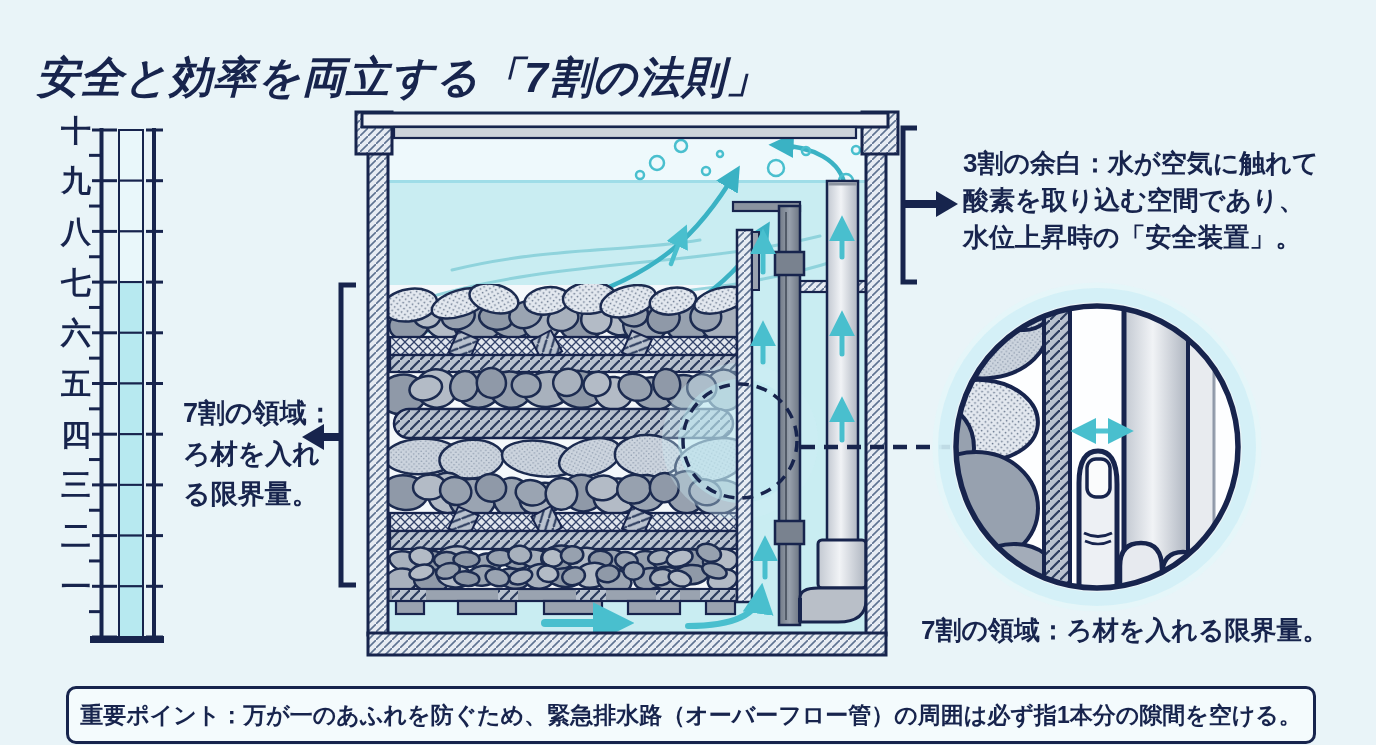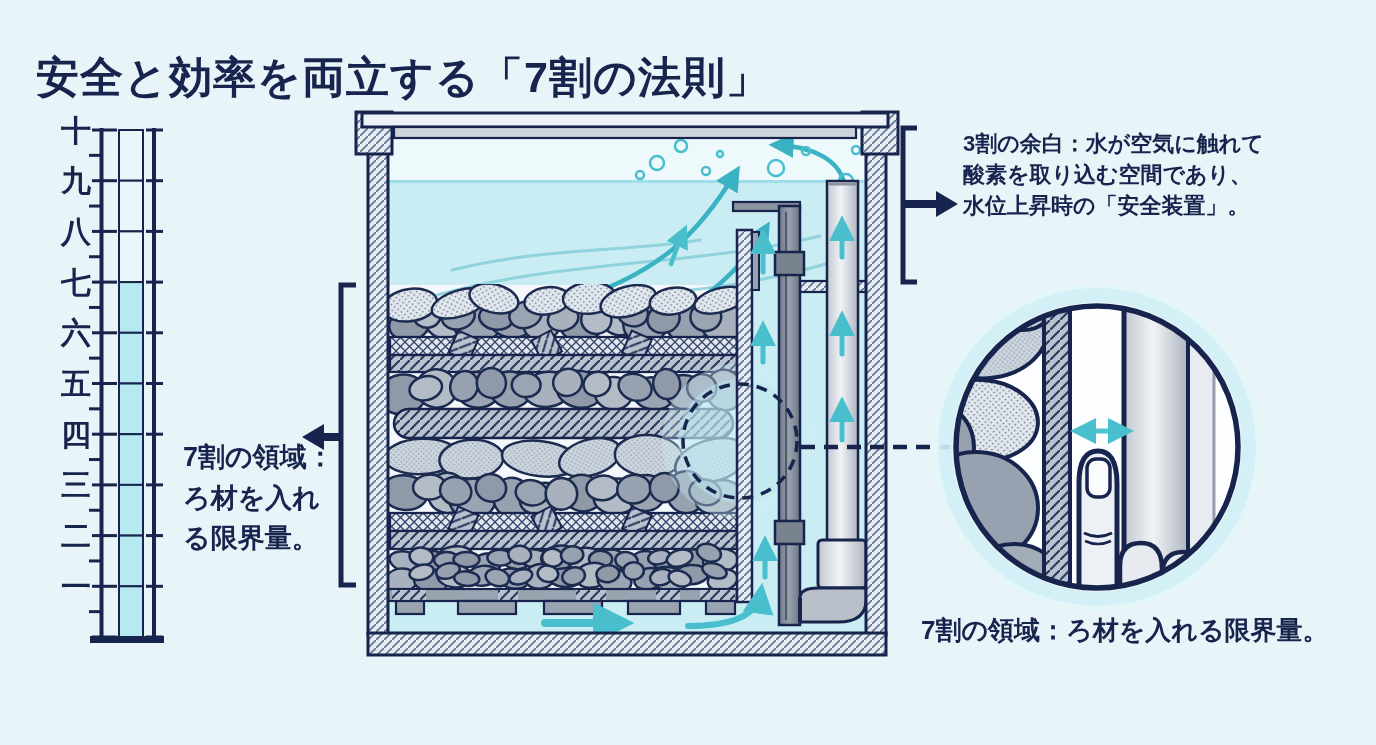--- a/index.html
+++ b/index.html
@@ -8,28 +8,28 @@
     background:#e9f4f8;
     font-family:"Liberation Sans","DejaVu Sans",sans-serif;
     position:relative;overflow:hidden;
     color:#17244d;
   }
   .stage{position:absolute;inset:0;}
   #diagram{position:absolute;left:0;top:0;}
   .page-title{
     position:absolute;left:36px;top:20px;
     font-size:43px;font-weight:900;letter-spacing:1px;
-    color:#17244d;white-space:nowrap;
+    color:#17244d;white-space:nowrap;font-style:italic;
   }
   .ann{
     position:absolute;font-weight:800;color:#17244d;
     white-space:pre-line;line-height:1.42;
   }
-  .ann-top{left:963px;top:128px;font-size:22px;}
-  .ann-left{left:183px;top:393px;font-size:27px;line-height:1.5;margin-top:44px;}
+  .ann-top{left:963px;top:145px;font-size:26px;}
+  .ann-left{left:183px;top:393px;font-size:27px;line-height:1.5;}
   .ann-bottom{left:921px;top:612px;font-size:26px;white-space:nowrap;}
   .callout{
     position:absolute;left:66px;top:686px;width:1244px;height:52px;
     background:#f4fbfd;border:3.5px solid #17244d;border-radius:10px;
     display:flex;align-items:center;justify-content:center;
   }
   .callout span{font-size:23px;font-weight:800;color:#17244d;white-space:nowrap;}
 </style>
 </head>
 <body>
@@ -423,13 +423,16 @@
   </svg>
 
   <h1 class="page-title">安全と効率を両立する「7割の法則」</h1>
   <div class="ann ann-top">3割の余白：水が空気に触れて
 酸素を取り込む空間であり、
 水位上昇時の「安全装置」。</div>
   <div class="ann ann-left">7割の領域：
 ろ材を入れ
 る限界量。</div>
   <div class="ann ann-bottom">7割の領域：ろ材を入れる限界量。</div>
+  <div class="callout">
+    <span>重要ポイント：万が一のあふれを防ぐため、緊急排水路（オーバーフロー管）の周囲は必ず指1本分の隙間を空ける。</span>
+  </div>
 </div>
 
 </body></html>

